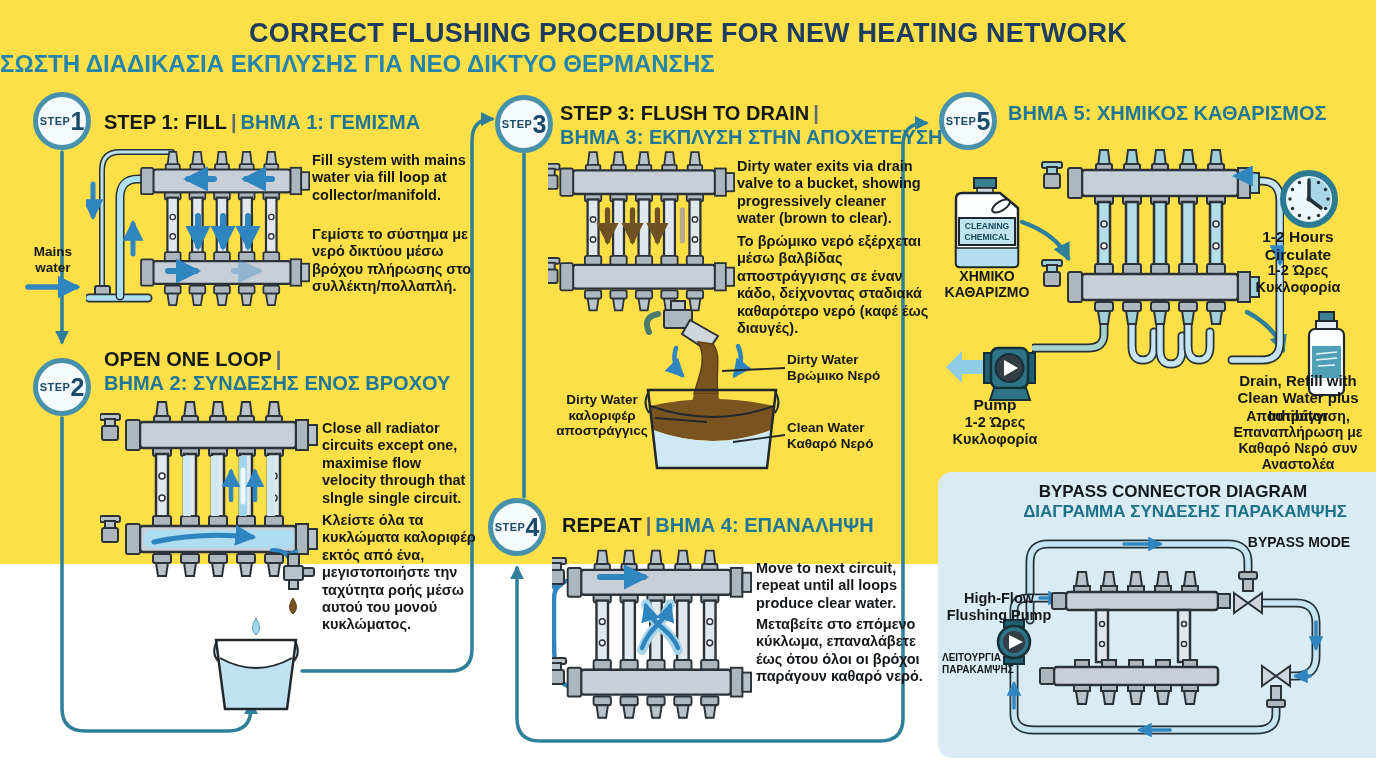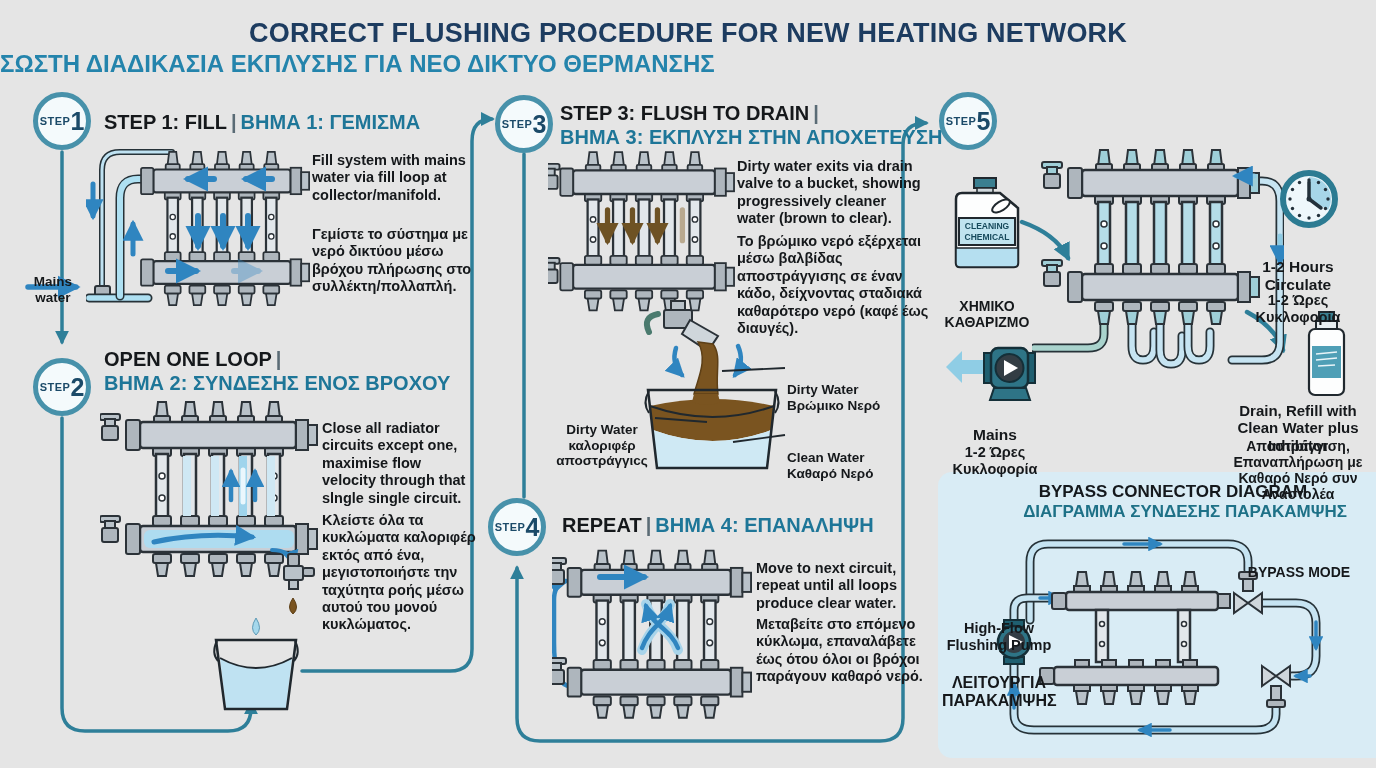--- a/index.html
+++ b/index.html
@@ -1,30 +1,30 @@
 <!DOCTYPE html>
 <html><head>
 <meta charset="utf-8">
 <style>
   html,body{margin:0;padding:0;background:#ffffff;}
   body{width:1376px;height:768px;overflow:hidden;font-family:"Liberation Sans",sans-serif;font-weight:700;}
-  #stage{position:relative;width:1376px;height:768px;background:#e5e5e5;text-decoration:underline;}
+  #stage{position:relative;width:1376px;height:564px;background:#fde047;text-decoration:underline;}
   .abs{position:absolute;}
   .main-title{width:1376px;text-align:center;top:18px;left:0;font-size:27px;letter-spacing:.2px;color:#1d3c60;}
   .main-sub{width:1376px;top:50px;left:0;font-size:24px;color:#2484ac;}
   .badge{width:58px;height:58px;border-radius:50%;background:#f4fafc;border:5px solid #4791aa;box-sizing:border-box;
          display:flex;align-items:center;justify-content:center;color:#1b4a68;z-index:5;}
   .badge .s{font-size:11px;line-height:1;letter-spacing:.5px;}
   .badge .n{font-size:25px;line-height:1;margin-top:1px;}
   .step-title{font-size:20px;line-height:1.2;white-space:nowrap;z-index:4;}
   .t-en{color:#15181b;}
   .t-sep{color:#5a6b75;padding:0 4px;}
   .t-el{color:#1e7698;}
   .body-txt{font-size:14.5px;line-height:1.2;color:#15181b;z-index:4;}
-  .lbl{font-size:13.5px;line-height:1.15;color:#15181b;z-index:6;margin-top:30px;}
+  .lbl{font-size:13.5px;line-height:1.15;color:#15181b;z-index:6;}
   .lbl-el{color:#15181b;}
   svg{display:block;}
   .bar{fill:var(--bar,#c9cfd6);stroke:#2b3238;stroke-width:2.5;}
   .nut{fill:var(--nut,#aeb6bd);stroke:#2b3238;stroke-width:2;}
   .cap{fill:var(--cap,#b9c2c9);stroke:#2b3238;stroke-width:2;}
   .loop{fill:var(--loop,#e2e7eb);stroke:#2b3238;stroke-width:2.5;}
   .hole{fill:#fff;stroke:#2b3238;stroke-width:1.5;}
   .pipeO{fill:none;stroke:#263238;stroke-width:9;stroke-linecap:round;stroke-linejoin:round;}
   .pipeI{fill:none;stroke:#c6e4f2;stroke-width:5.5;stroke-linecap:round;stroke-linejoin:round;}
   .pipeOthin{fill:none;stroke:#263238;stroke-width:6;stroke-linecap:round;stroke-linejoin:round;}
@@ -135,20 +135,21 @@
     <div class="t-el">ΒΗΜΑ 2: ΣΥΝΔΕΣΗΣ ΕΝΟΣ ΒΡΟΧΟΥ</div>
   </div>
   <div class="abs step-title" style="left:560px;top:101px">
     <div><span class="t-en">STEP 3: FLUSH TO DRAIN</span><span class="t-sep">|</span></div>
     <div class="t-el">ΒΗΜΑ 3: ΕΚΠΛΥΣΗ ΣΤΗΝ ΑΠΟΧΕΤΕΥΣΗ</div>
   </div>
   <div class="abs step-title" style="left:562px;top:513px">
     <span class="t-en">REPEAT</span><span class="t-sep">|</span><span class="t-el">ΒΗΜΑ 4: ΕΠΑΝΑΛΗΨΗ</span>
   </div>
   <div class="abs step-title" style="left:1008px;top:101px">
+    <div class="t-el">ΒΗΜΑ 5: ΧΗΜΙΚΟΣ ΚΑΘΑΡΙΣΜΟΣ</div>
   </div>
 
   <div class="abs body-txt" style="left:312px;top:152px;width:158px">Fill system with mains water via fill loop at collector/manifold.</div>
   <div class="abs body-txt" style="left:312px;top:226px;width:168px">Γεμίστε το σύστημα με νερό δικτύου μέσω βρόχου πλήρωσης στο συλλέκτη/πολλαπλή.</div>
   <div class="abs lbl" style="left:20px;top:244px;width:66px;text-align:center">Mains water</div>
 
   <div class="abs body-txt" style="left:322px;top:420px;width:156px">Close all radiator circuits except one, maximise flow velocity through that slngle single circuit.</div>
   <div class="abs body-txt" style="left:737px;top:158px;width:186px">Dirty water exits via drain valve to a bucket, showing progressively cleaner water (brown to clear).</div>
 
   <div class="abs body-txt" style="left:322px;top:512px;width:158px">Κλείστε όλα τα κυκλώματα καλοριφέρ εκτός από ένα, μεγιστοποιήστε την ταχύτητα ροής μέσω αυτού του μονού κυκλώματος.</div>
@@ -329,21 +330,21 @@
 
   <svg class="abs" style="left:944px;top:336px;z-index:3" width="92" height="68" viewBox="0 0 92 68">
     <polygon points="40,24 18,24 18,15 2,31 18,47 18,38 40,38" fill="#8fcde5"></polygon>
     <rect x="40" y="17" width="9" height="30" fill="#1f5f70" stroke="#142f38" stroke-width="2"></rect>
     <rect x="82" y="17" width="9" height="30" fill="#1f5f70" stroke="#142f38" stroke-width="2"></rect>
     <rect x="47" y="12" width="37" height="40" rx="7" fill="#2e7486" stroke="#142f38" stroke-width="2.5"></rect>
     <path d="M50,52 H82 L86,64 H46 Z" fill="#2e7486" stroke="#142f38" stroke-width="2"></path>
     <circle cx="65.5" cy="32" r="14" fill="#333d44" stroke="#142f38" stroke-width="2"></circle>
     <path d="M60,24 L74,32 L60,40 Z" fill="#ffffff"></path>
   </svg>
-  <div class="abs lbl" style="left:940px;top:396px;width:110px;text-align:center;font-size:15.5px">Mains</div>
+  <div class="abs lbl" style="left:940px;top:396px;width:110px;text-align:center;font-size:15.5px">Pump</div>
   <div class="abs lbl" style="left:940px;top:414px;width:110px;text-align:center;font-size:14.5px">1-2 Ώρες Κυκλοφορία</div>
 
   <svg class="abs" style="left:1302px;top:310px;z-index:3" width="50" height="88" viewBox="0 0 50 88">
     <rect x="17" y="2" width="15" height="9" fill="#3a7f90" stroke="#20282e" stroke-width="2"></rect>
     <rect x="14" y="11" width="21" height="8" fill="#e8eef1" stroke="#20282e" stroke-width="2"></rect>
     <rect x="7" y="19" width="35" height="66" rx="6" fill="#fdfefe" stroke="#20282e" stroke-width="2.2"></rect>
     <rect x="10" y="36" width="29" height="32" fill="#4f9fb6"></rect>
     <g stroke="#e8f4f8" stroke-width="1.4">
       <line x1="14" y1="44" x2="35" y2="42"></line>
         <line x1="14" y1="50" x2="35" y2="48"></line>
@@ -351,21 +352,21 @@
     </g>
   </svg>
   <div class="abs lbl" style="left:1222px;top:372px;width:152px;text-align:center;font-size:15px">Drain, Refill with Clean Water plus Inhibitor</div>
   <div class="abs lbl" style="left:1218px;top:408px;width:160px;text-align:center;font-size:14px">Αποστράγγιση, Επαναπλήρωση με Καθαρό Νερό συν Αναστολέα</div>
 
   <div class="abs panel" style="left:938px;top:472px;width:434px;height:286px">
     <div class="abs panel-title-en" style="top:10px;left:0">BYPASS CONNECTOR DIAGRAM</div>
     <div class="abs panel-title-el" style="top:30px;left:12px">ΔΙΑΓΡΑΜΜΑ ΣΥΝΔΕΣΗΣ ΠΑΡΑΚΑΜΨΗΣ</div>
     <div class="abs lbl" style="left:306px;top:62px;width:110px;text-align:center;font-size:14px">BYPASS MODE</div>
     <div class="abs lbl" style="left:4px;top:118px;width:114px;text-align:center;font-size:14.5px">High-Flow Flushing Pump</div>
-    <div class="abs lbl" style="left:4px;top:172px;width:114px;text-align:center;font-size:16px">ΛΕΙΤΟΥΡΓΙΑ ΠΑΡΑΚΑΜΨΗΣ</div>
+    <div class="abs lbl" style="left:4px;top:180px;width:114px;text-align:left;font-size:10px">ΛΕΙΤΟΥΡΓΙΑ ΠΑΡΑΚΑΜΨΗΣ</div>
 
     <svg class="abs" style="left:18px;top:52px" width="402" height="226" viewBox="0 0 402 226">
       <path class="pipeO" d="M74,96 V38 Q74,20 92,20 H272 Q292,20 292,38 V46"></path>
       <path class="pipeI" d="M74,96 V38 Q74,20 92,20 H272 Q292,20 292,38 V46"></path>
       <path class="pipeO" d="M58,100 V86 Q58,74 72,74 H110"></path>
       <path class="pipeI" d="M58,100 V86 Q58,74 72,74 H110"></path>
       <path class="pipeO" d="M306,79 H340 Q360,79 360,99 V132 Q360,152 340,152 H336"></path>
       <path class="pipeI" d="M306,79 H340 Q360,79 360,99 V132 Q360,152 340,152 H336"></path>
       <path class="pipeO" d="M320,183 V190 Q320,206 300,206 H78 Q58,206 58,190 V132"></path>
       <path class="pipeI" d="M320,183 V190 Q320,206 300,206 H78 Q58,206 58,190 V132"></path>

